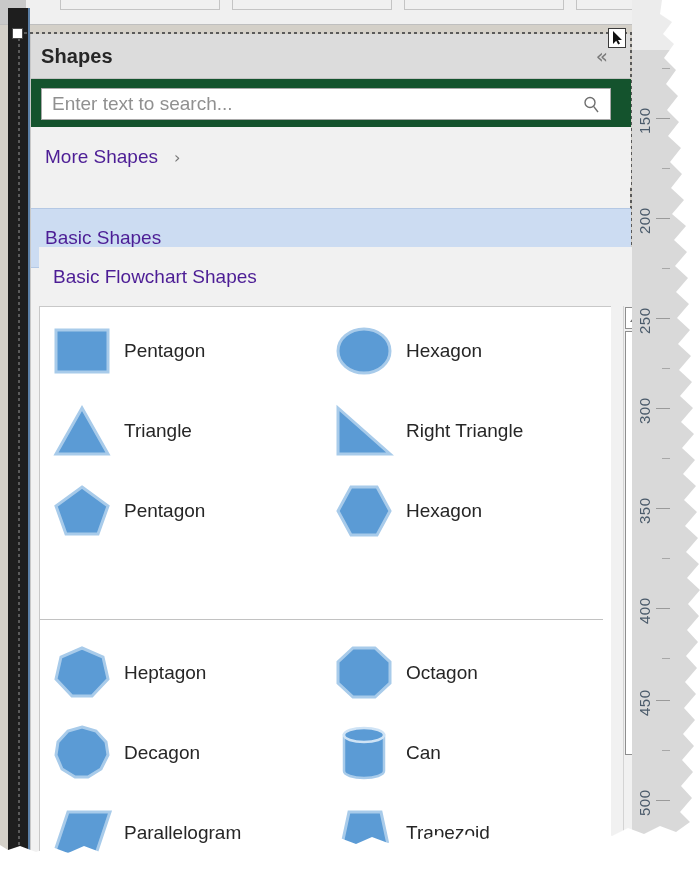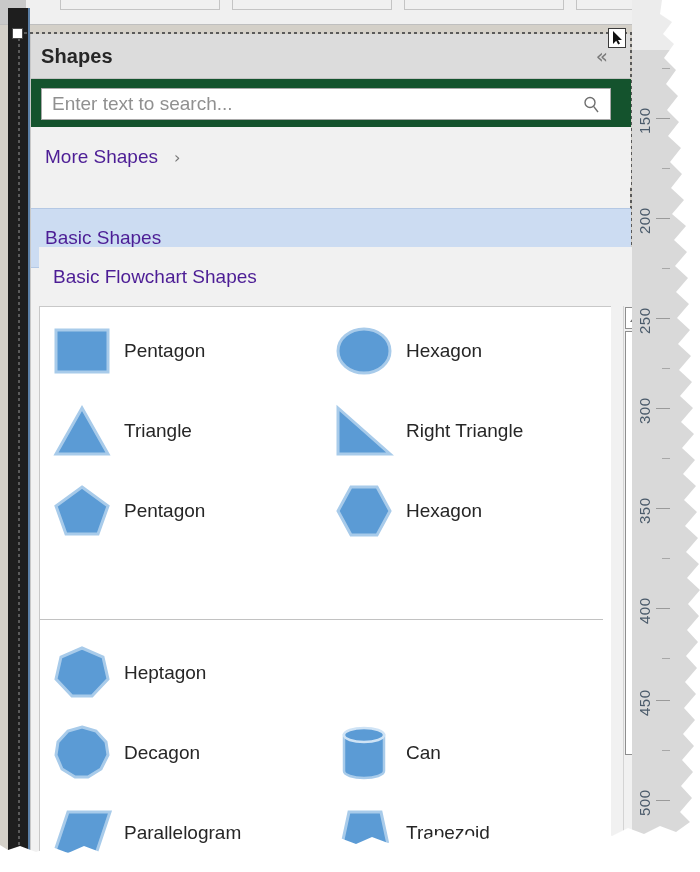--- a/index.html
+++ b/index.html
@@ -458,20 +458,28 @@
 
         <div class="shape-item" style="left:8px; top:326px;">
           <div class="shape-thumb">
             <svg width="70" height="62" viewBox="0 0 70 62">
               <polygon points="34,6 55,15 60,37 44,54 24,54 8,37 13,15" fill="#5B9BD5" stroke="#A8CBEA" stroke-width="3"></polygon>
             </svg>
           </div>
           <span class="shape-label">Heptagon</span>
         </div>
 
+        <div class="shape-item" style="left:290px; top:326px;">
+          <div class="shape-thumb">
+            <svg width="70" height="62" viewBox="0 0 70 62">
+              <polygon points="23,6 45,6 60,20 60,41 45,55 23,55 8,41 8,20" fill="#5B9BD5" stroke="#A8CBEA" stroke-width="3"></polygon>
+            </svg>
+          </div>
+          <span class="shape-label">Octagon</span>
+        </div>
 
         <div class="shape-item" style="left:8px; top:406px;">
           <div class="shape-thumb">
             <svg width="70" height="62" viewBox="0 0 70 62">
               <polygon points="34,5 48,9 58,20 60,33 53,47 40,55 27,55 14,47 8,33 10,20 20,9" fill="#5B9BD5" stroke="#A8CBEA" stroke-width="3"></polygon>
             </svg>
           </div>
           <span class="shape-label">Decagon</span>
         </div>
 

